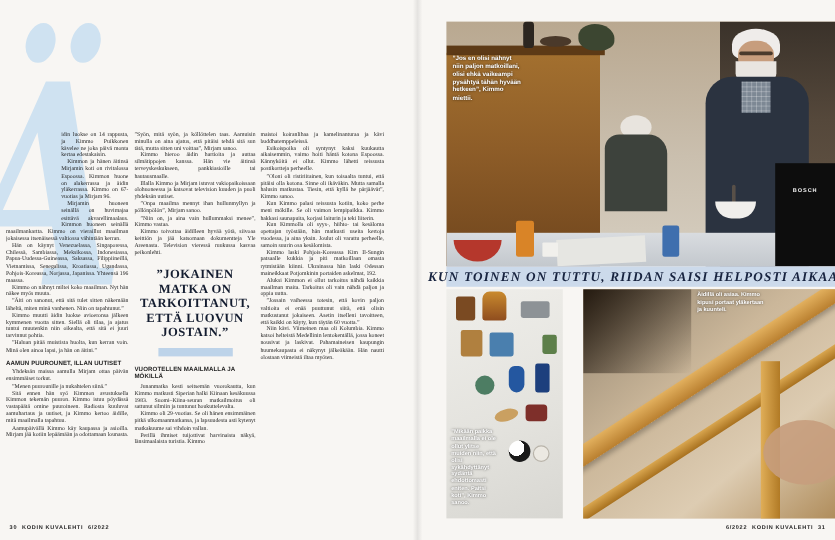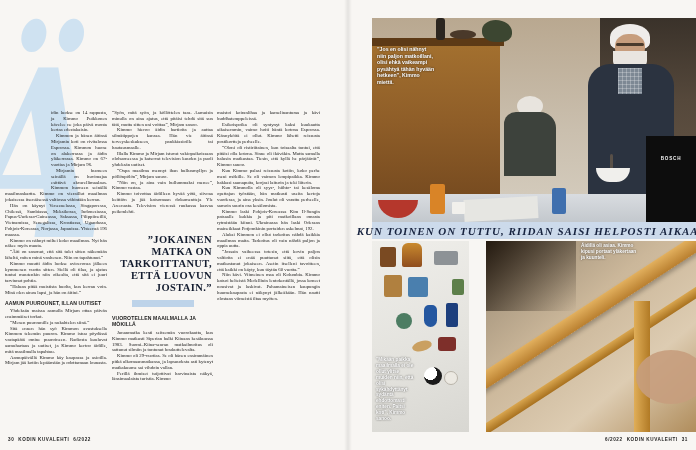--- a/index.html
+++ b/index.html
@@ -14,22 +14,22 @@
        font-size:4.8px;line-height:5.8px;text-align:justify;}
   .col-1{left:5px;width:102px;}
   .col-2{left:112px;width:101px;}
   .col-3{left:217px;width:103px;}
   .dropcap-spacer{float:left;width:46px;height:76px;}
   .col p{margin:0;}
   .col p + p{text-indent:5px;}
   .col p.head{font-family:"Liberation Sans",sans-serif;font-weight:bold;font-size:5.1px;
               letter-spacing:.1px;margin:5px 0 2px;text-indent:0;text-align:left;}
   .col p.pq{font-family:"Liberation Serif",serif;font-weight:bold;font-size:10.5px;
-            line-height:12px;letter-spacing:.4px;text-align:right;color:#141d30;
-            margin:20px 1px 9px;text-indent:0;}
+            line-height:12px;letter-spacing:.4px;text-align:center;color:#141d30;
+            margin:10px 1px 9px;text-indent:0;}
   .col p.pq::after{content:"";display:block;width:62px;height:7px;background:#bdd3e9;
                    margin:6px auto 0;}
   
   .footer{position:absolute;top:437px;z-index:3;font-family:"Liberation Sans",sans-serif;
           font-weight:bold;font-size:4.6px;letter-spacing:.6px;color:#222;}
   .footer-left{left:8px;}
   .footer-right{right:8px;text-align:right;}
   .footer span{margin-right:4px;}
   .footer-right span{margin:0 0 0 4px;}
   

